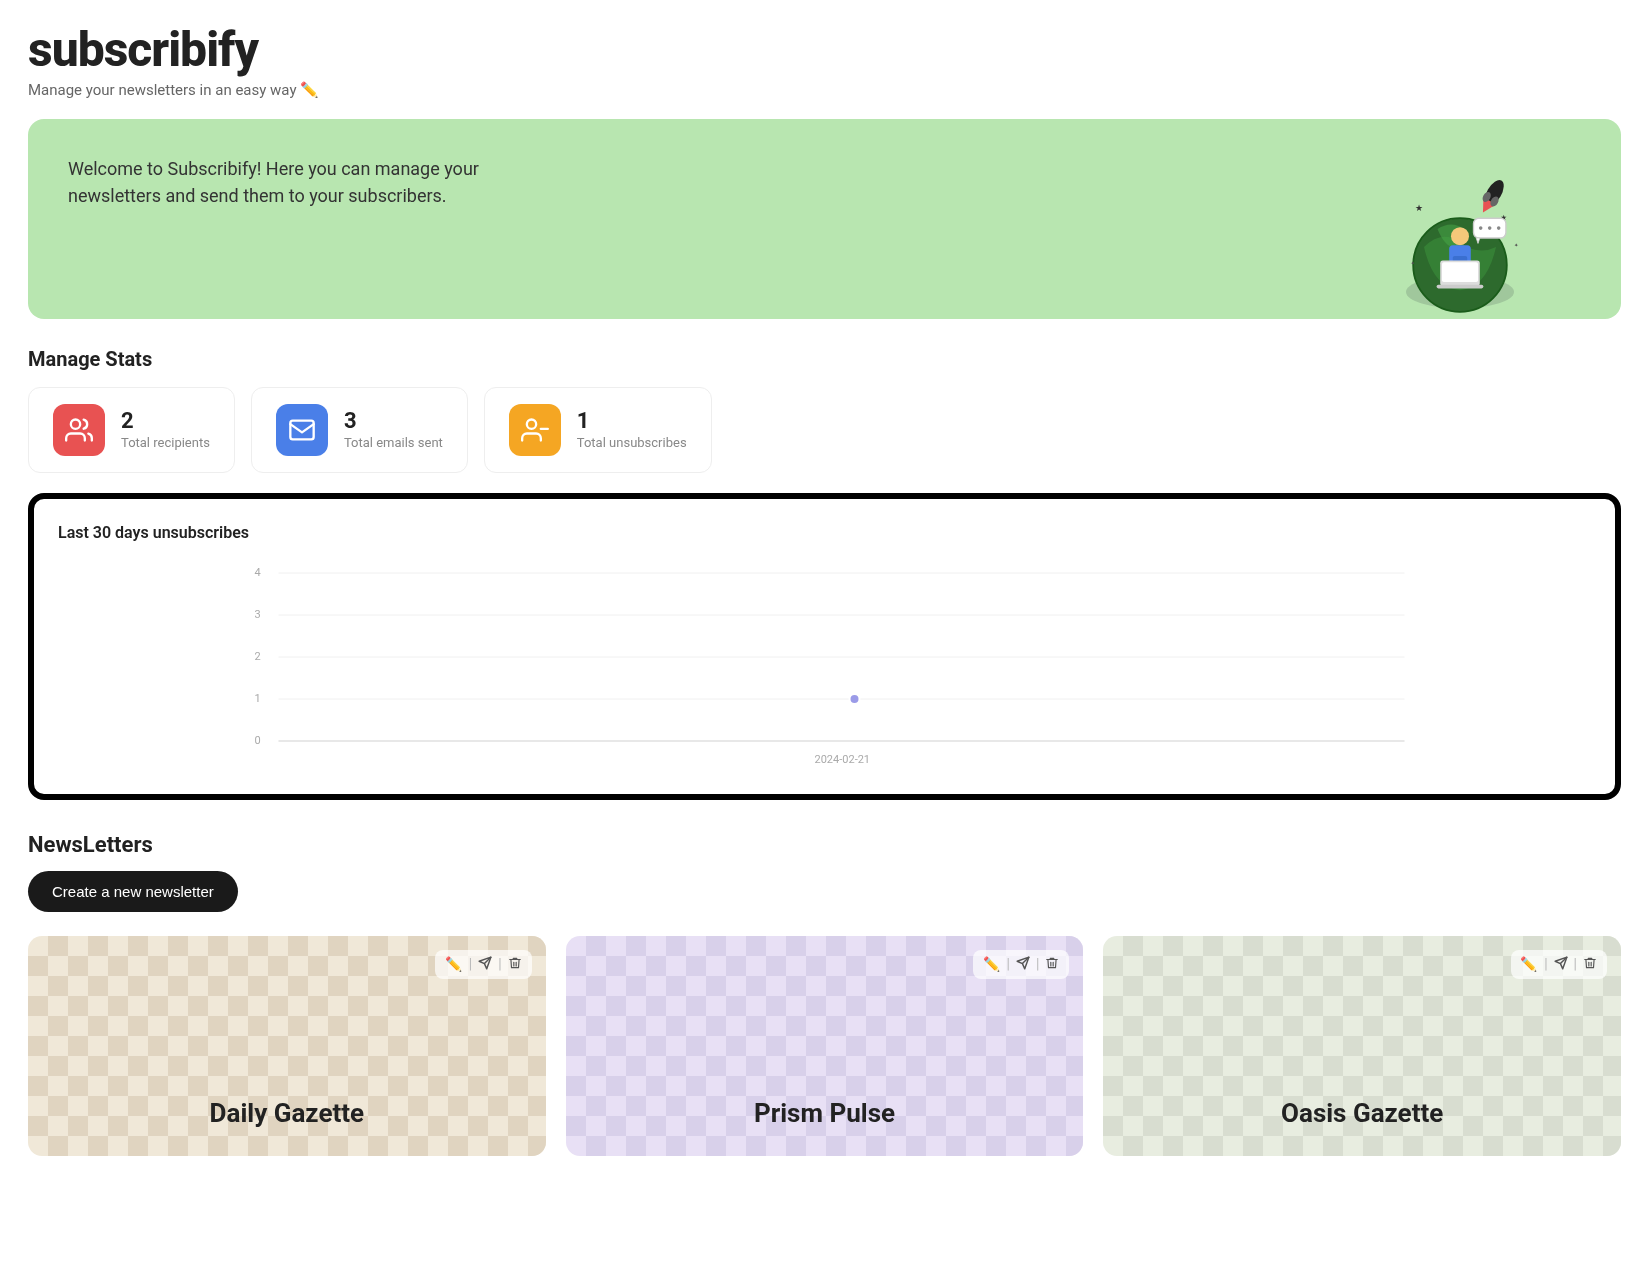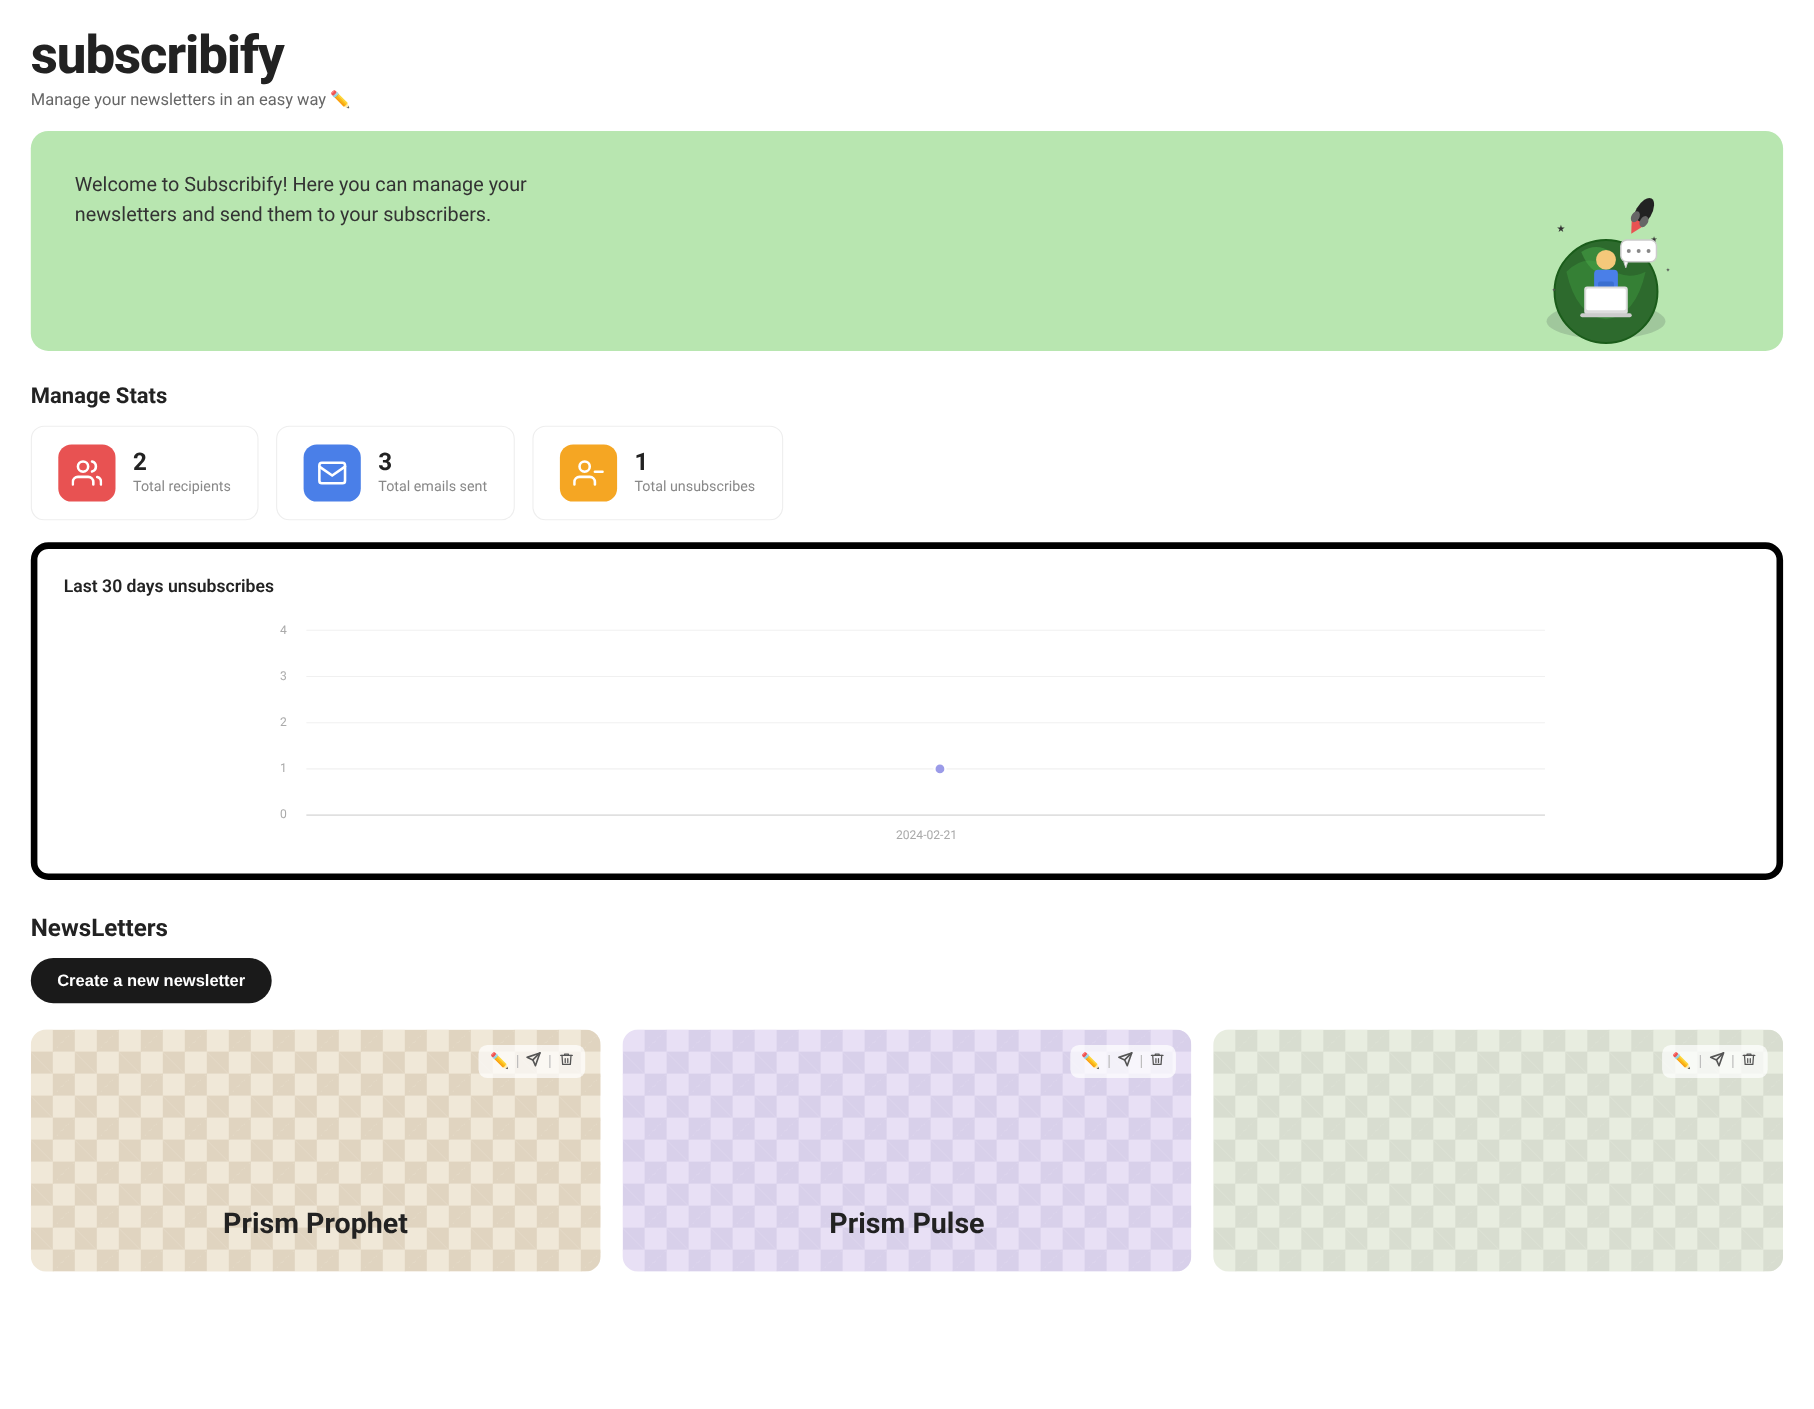--- a/index.html
+++ b/index.html
@@ -122,21 +122,21 @@
       margin-top: 32px;
       margin-bottom: 14px;
     }
     .create-btn {
       background: #1a1a1a;
       color: #fff;
       border: none;
       border-radius: 24px;
       padding: 12px 24px;
       font-size: 15px;
-      font-weight: 700;
+      font-weight: 400;
       cursor: pointer;
       margin-bottom: 24px;
       display: inline-block;
     }
 
     
     .newsletter-grid {
       display: grid;
       grid-template-columns: repeat(3, 1fr);
       gap: 20px;
@@ -360,21 +360,21 @@
       <span class="card-action-icon">
         <svg width="14" height="14" viewBox="0 0 24 24" fill="none" stroke="#555" stroke-width="2" stroke-linecap="round" stroke-linejoin="round">
             <polyline points="3 6 5 6 21 6"></polyline>
             <path d="M19 6l-1 14H6L5 6"></path>
             <path d="M10 11v6"></path>
             <path d="M14 11v6"></path>
             <path d="M9 6V4h6v2"></path>
           </svg>
       </span>
     </div>
-    <div class="card-title">Prism Prophet</div>
+    <div class="card-title">Daily Gazette</div>
   </div>
 
   <div class="newsletter-card">
     <div class="card-bg lavender"></div>
     <div class="card-actions">
       <span class="card-action-icon">✏️</span>
       <span class="sep">|</span>
       <span class="card-action-icon">
         <svg width="14" height="14" viewBox="0 0 24 24" fill="none" stroke="#555" stroke-width="2.5" stroke-linecap="round" stroke-linejoin="round">
             <line x1="22" y1="2" x2="11" y2="13"></line>
@@ -410,18 +410,19 @@
       <span class="card-action-icon">
         <svg width="14" height="14" viewBox="0 0 24 24" fill="none" stroke="#555" stroke-width="2" stroke-linecap="round" stroke-linejoin="round">
             <polyline points="3 6 5 6 21 6"></polyline>
             <path d="M19 6l-1 14H6L5 6"></path>
             <path d="M10 11v6"></path>
             <path d="M14 11v6"></path>
             <path d="M9 6V4h6v2"></path>
           </svg>
       </span>
     </div>
+    <div class="card-title">Oasis Gazette</div>
   </div>
 
 </div>
 
 
 
 
 </body></html>

